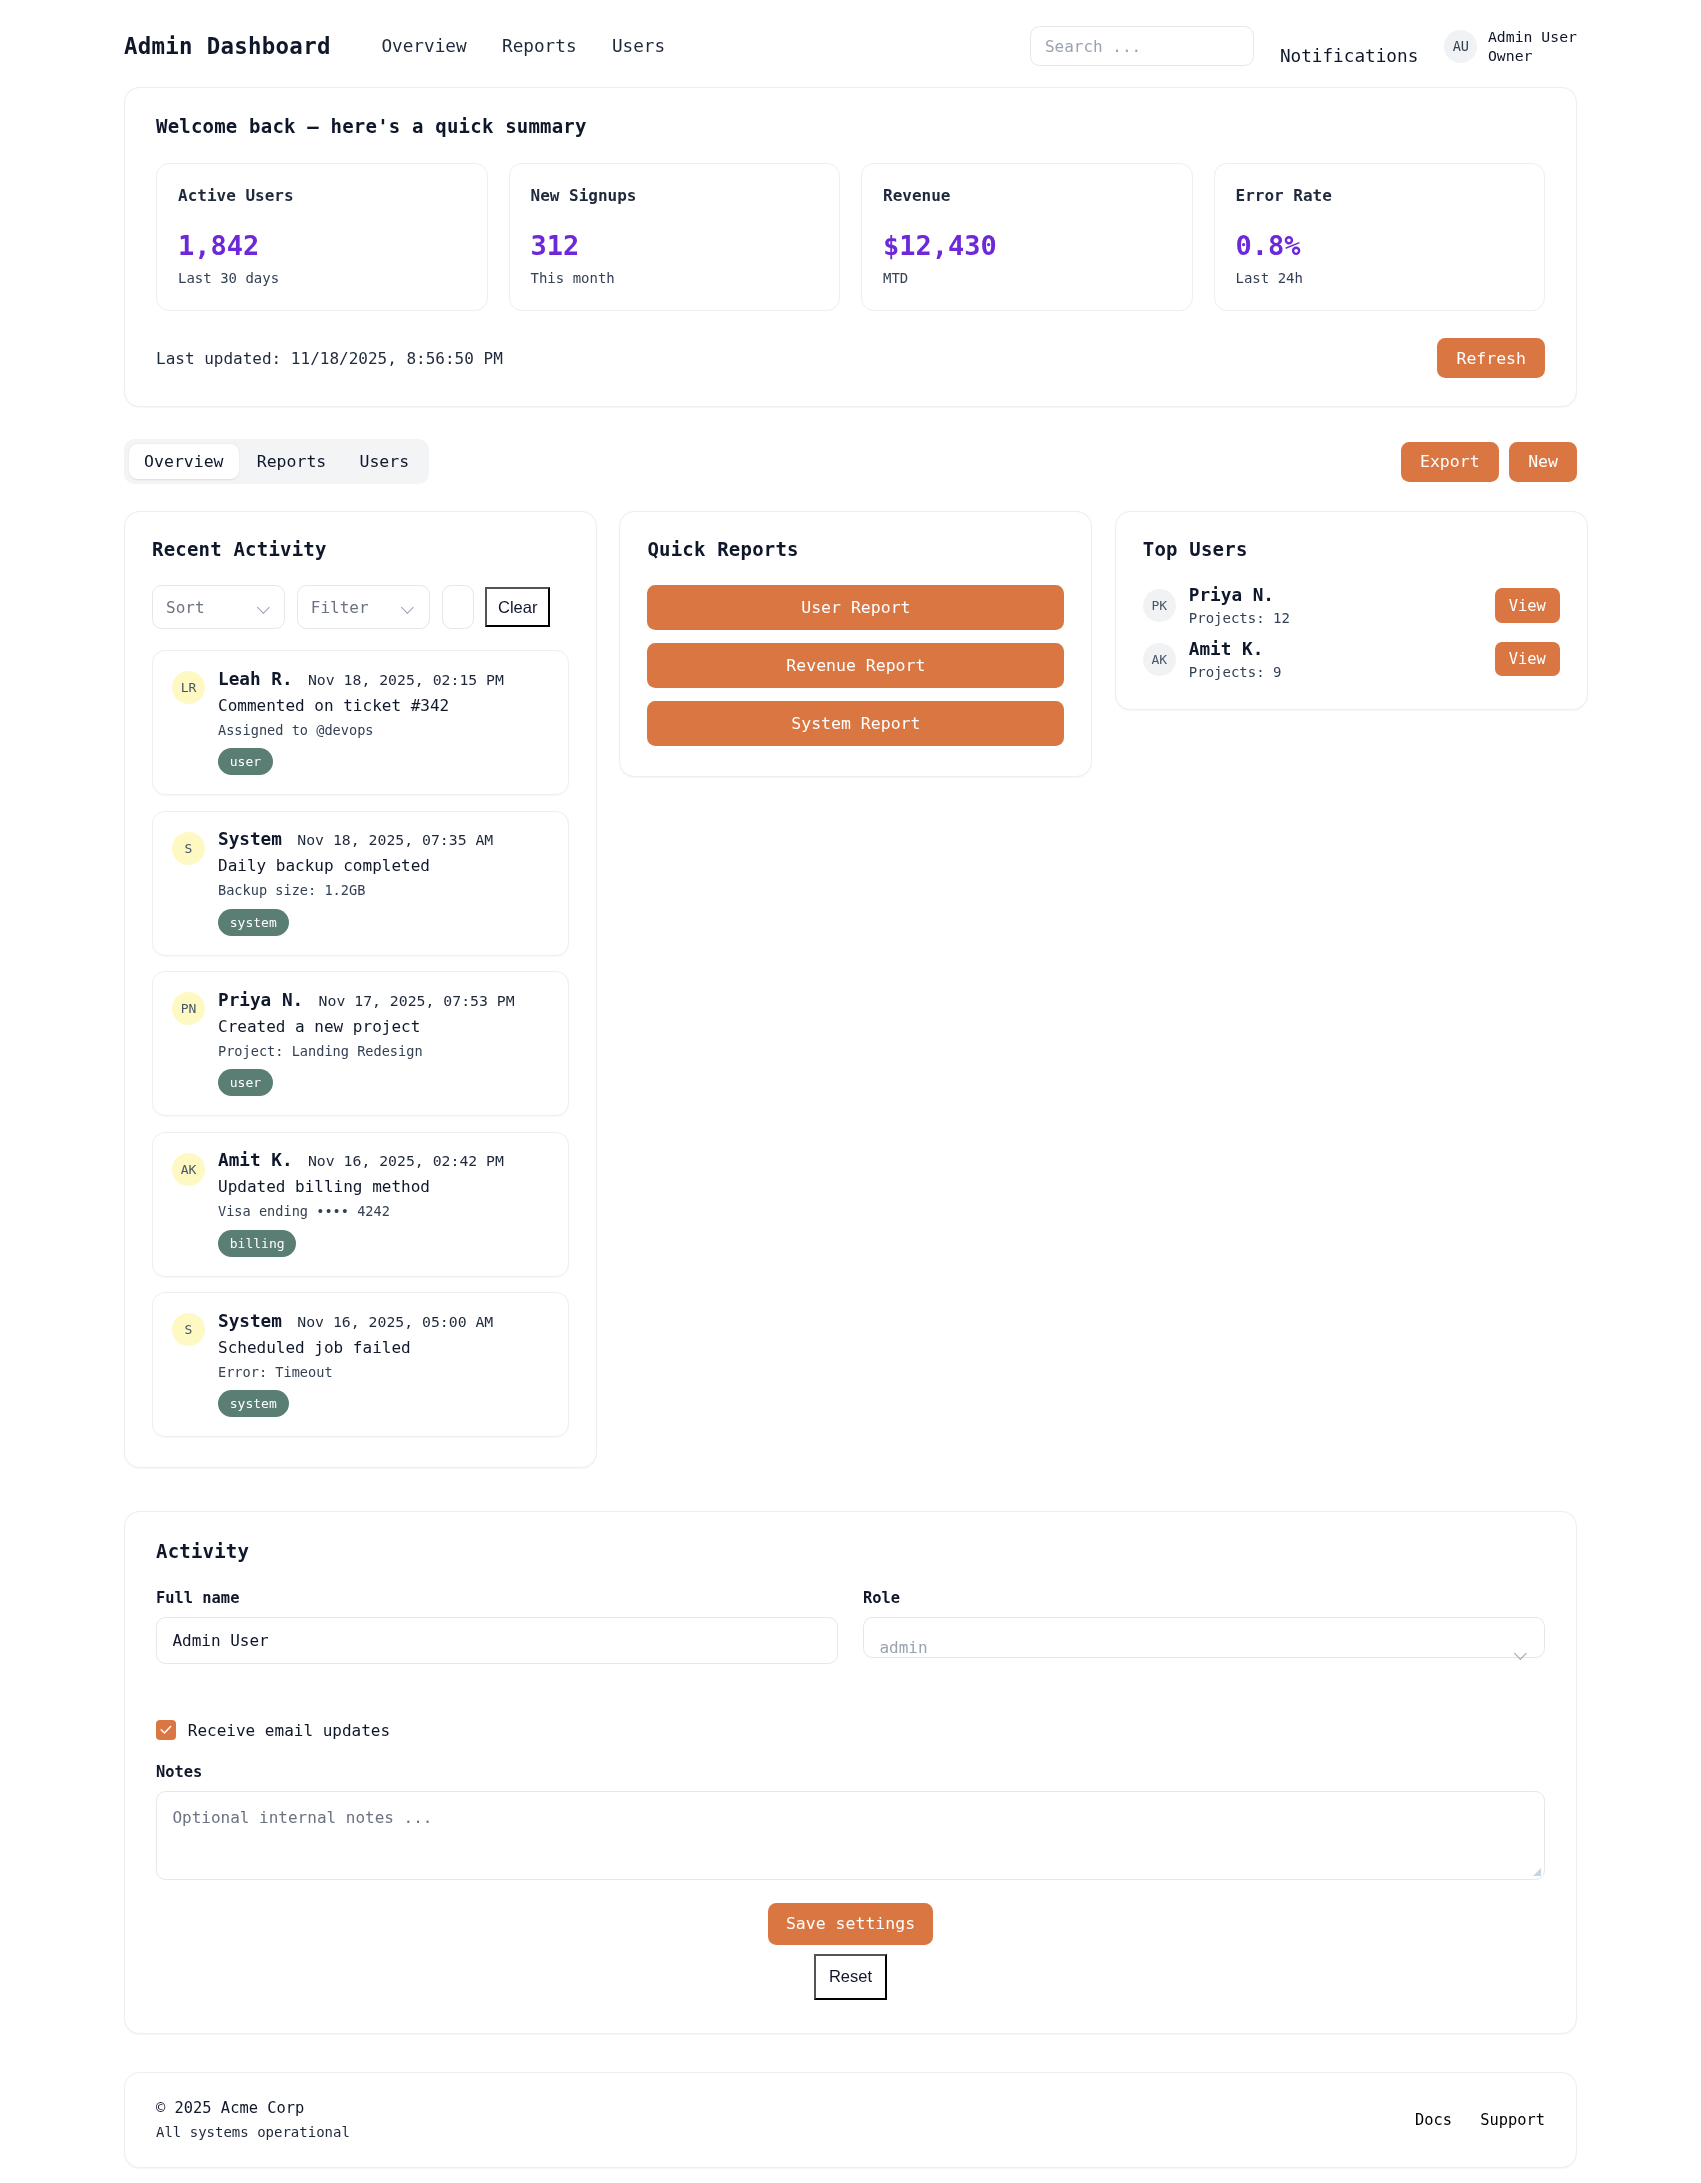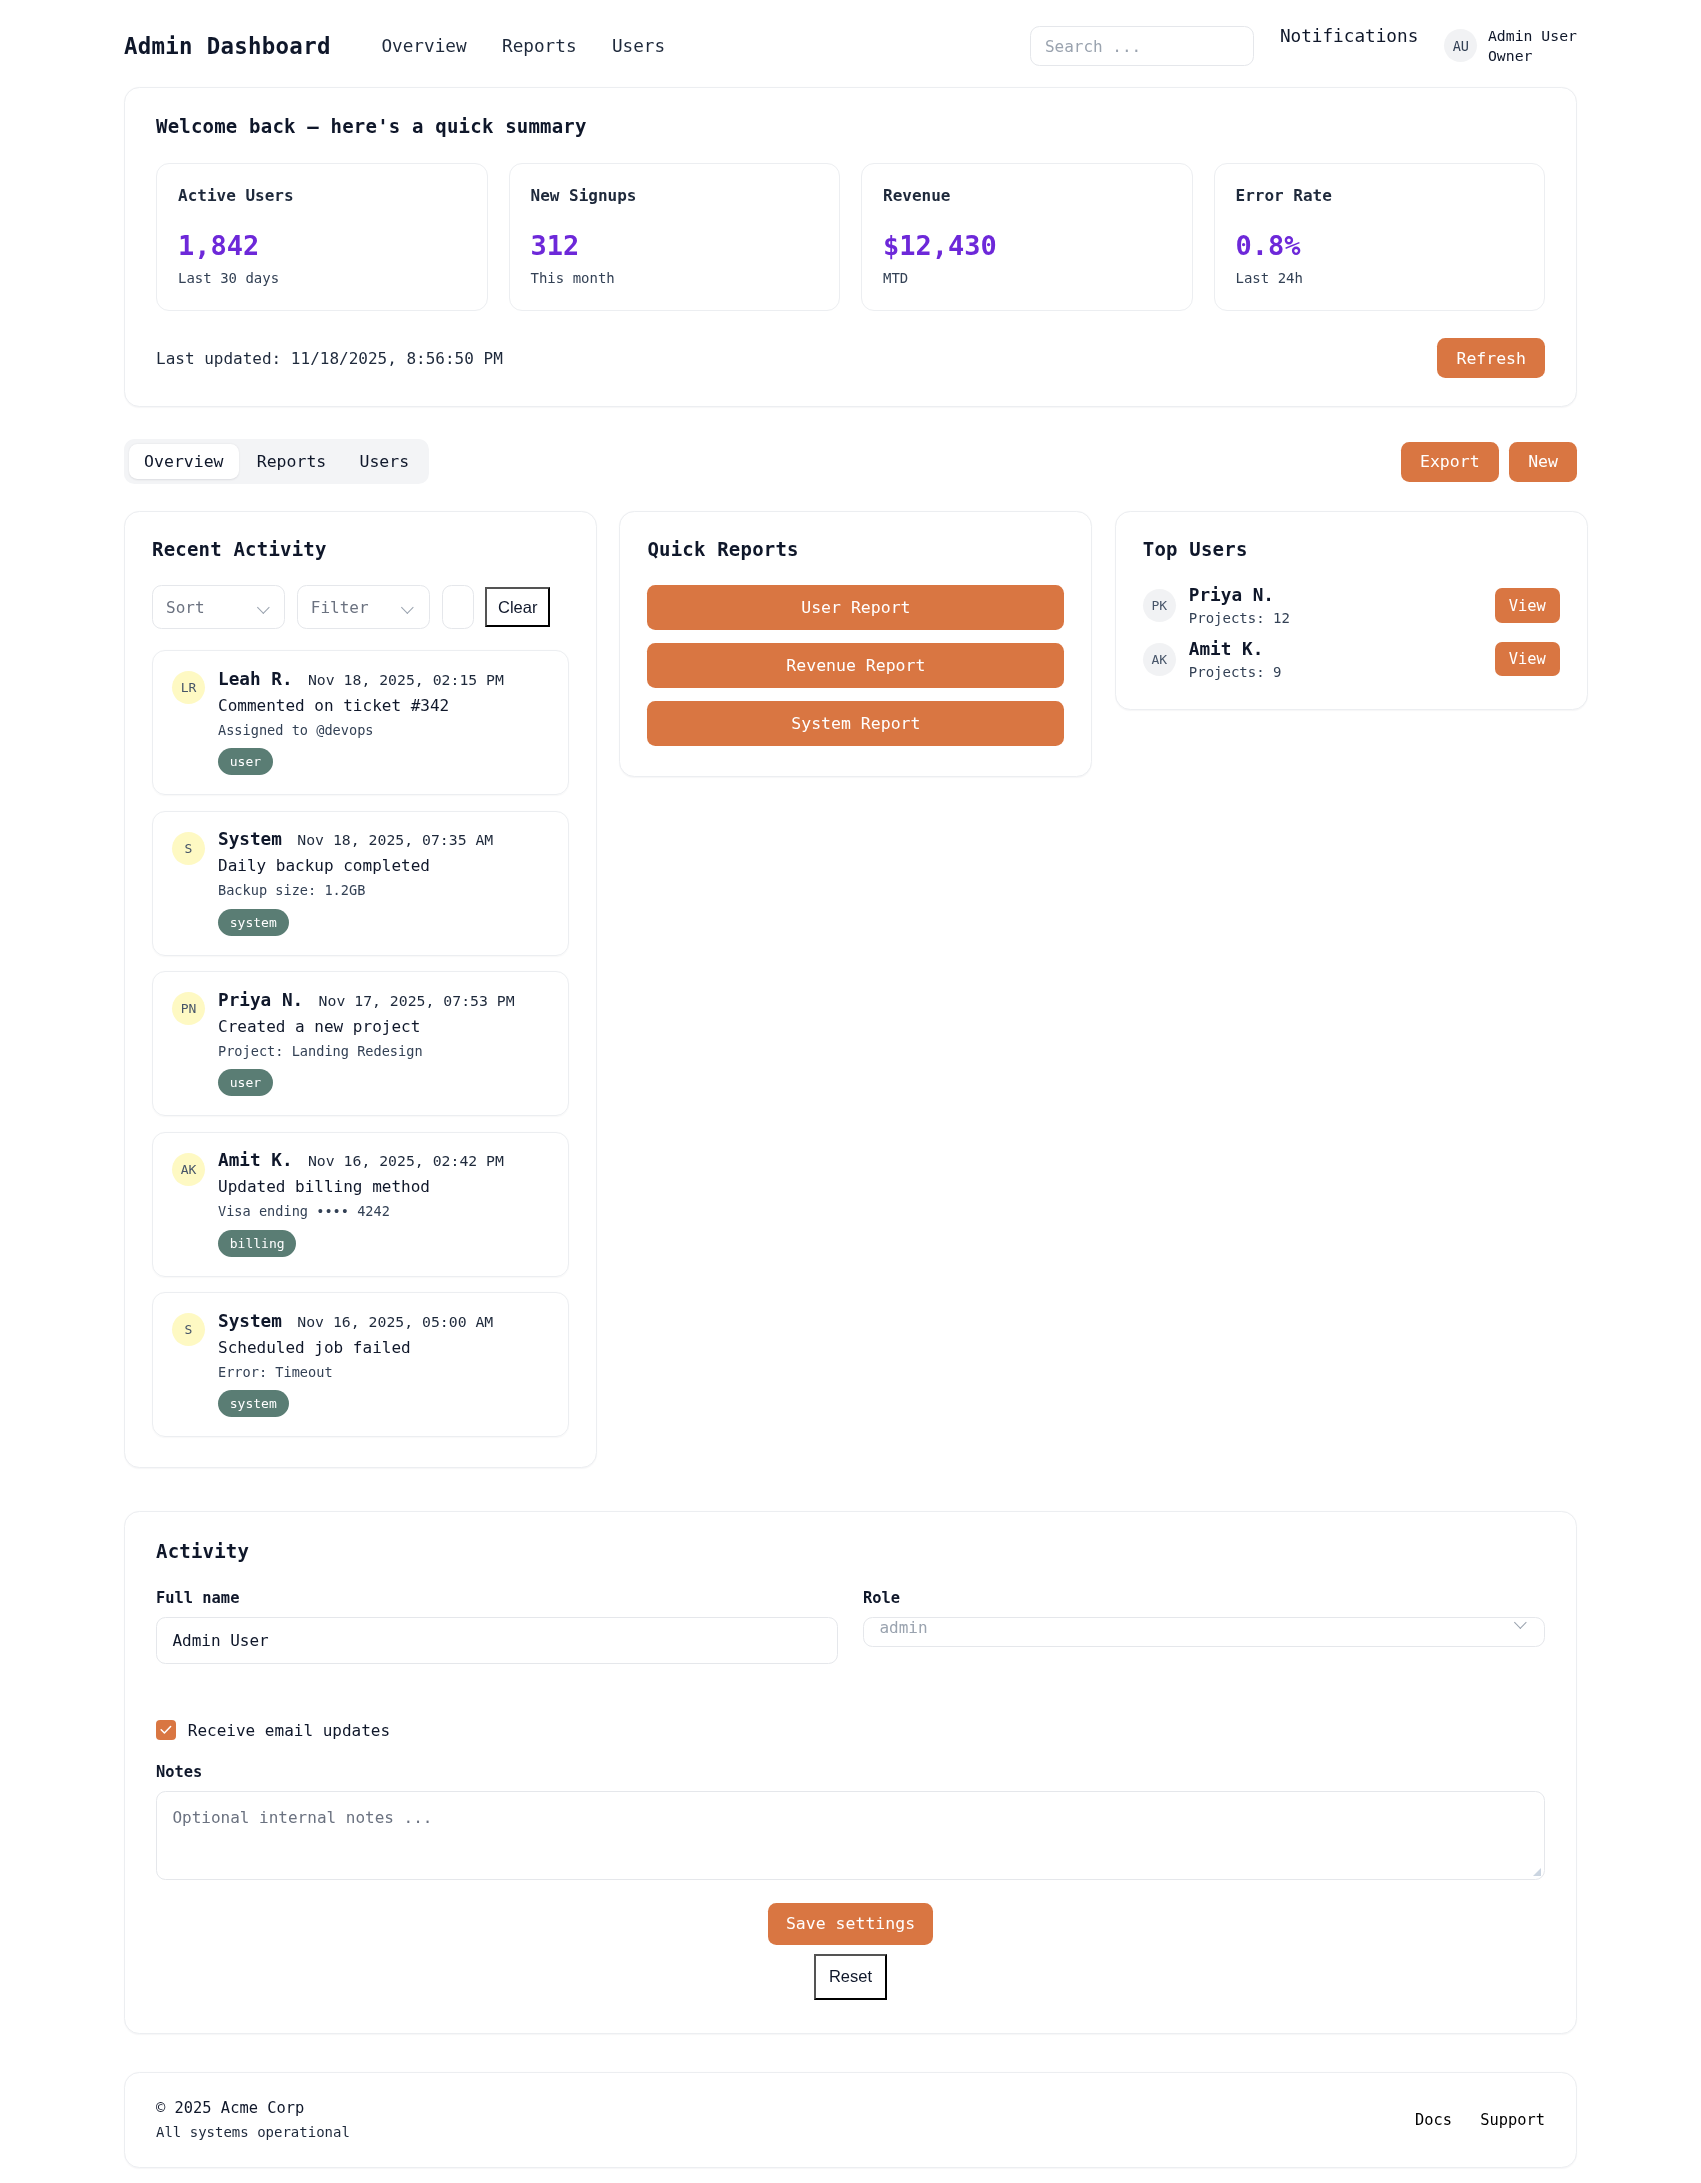--- a/index.html
+++ b/index.html
@@ -33,21 +33,21 @@
   .topnav a {
     font-size: 17.7px;
     color: #1e293b;
     text-decoration: none;
     padding: 0 17.7px;
     white-space: nowrap;
   }
   .topbar-right {
     margin-left: auto;
     display: flex;
-    align-items: flex-start;
+    align-items: flex-end;
     gap: 26px;
   }
   .search-box {
     width: 224px;
     height: 40px;
     border: 1.2px solid #e5e7eb;
     border-radius: 9.5px;
     background: #fff;
     display: flex;
     align-items: center;
@@ -327,27 +327,27 @@
     border-radius: 9.5px;
     background: #fff;
     padding: 0 15.4px;
     display: flex;
     align-items: center;
     font-size: 16px;
     color: #0f172a;
   }
   .select-wide {
     width: 100%;
-    height: 30px;
+    height: 41px;
     border: 1.2px solid #e5e7eb;
     border-radius: 9.5px;
     background: #fff;
     padding: 0 15.4px;
     display: flex;
-    align-items: flex-start;
+    align-items: flex-end;
     cursor: pointer;
   }
   .select-wide .sv { font-size: 16px; color: #9aa3af; }
   .checkrow {
     display: flex;
     align-items: center;
     gap: 11.8px;
     margin-top: 37px;
   }
   .checkbox {

